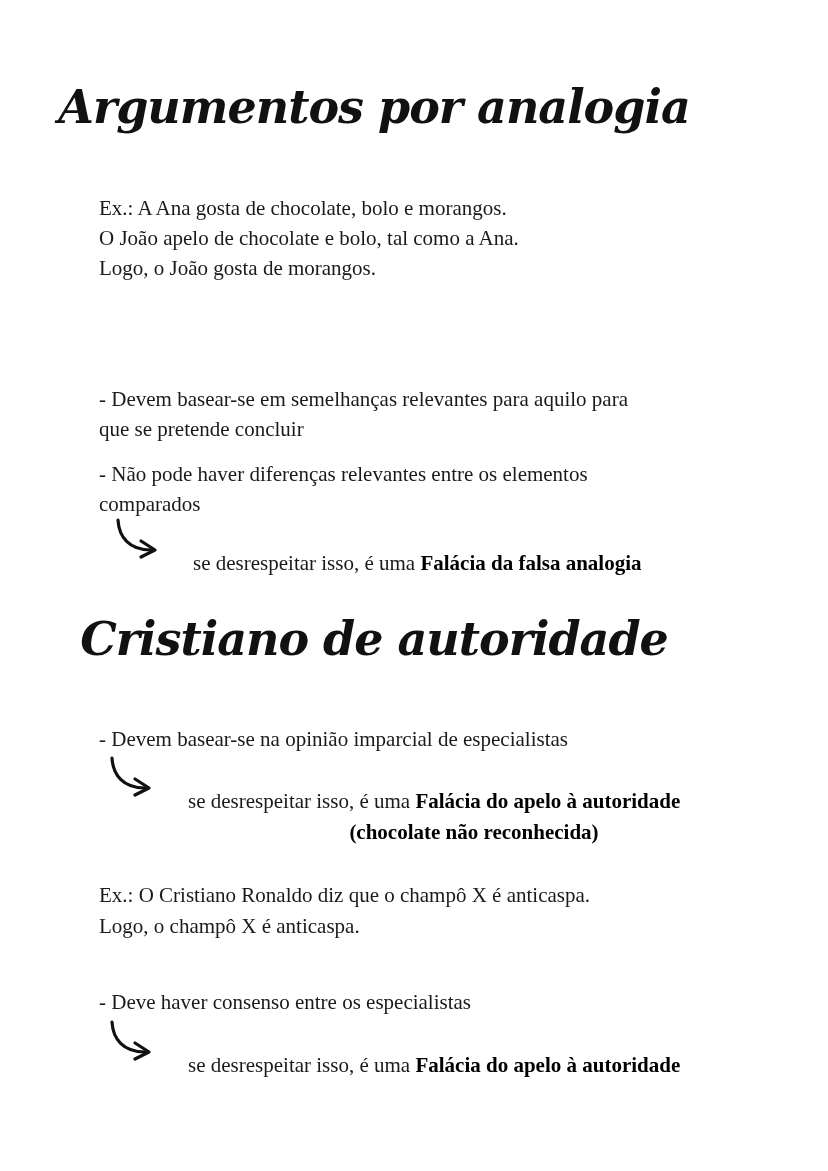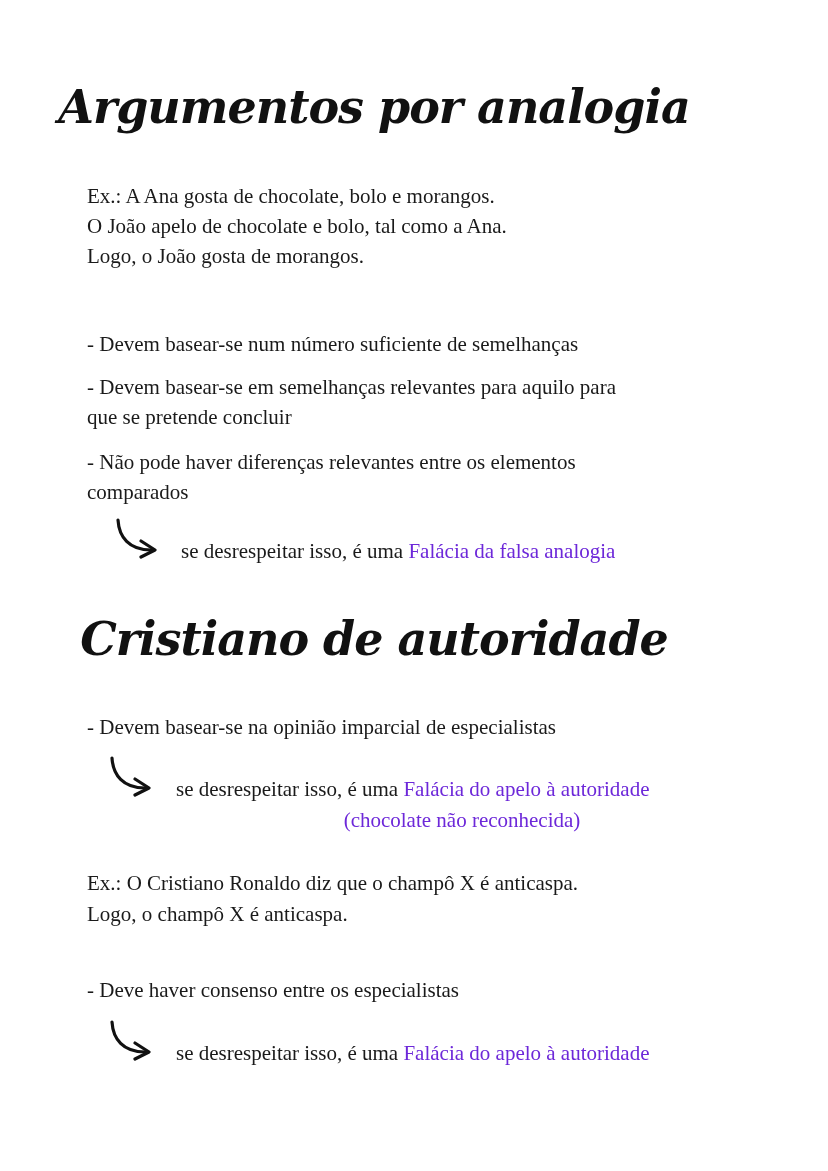--- a/index.html
+++ b/index.html
@@ -5,38 +5,37 @@
     html, body { margin: 0; padding: 0; background: #ffffff; }
     body { width: 828px; height: 1171px; position: relative; overflow: hidden; color: #1a1a1a; }
     .page { position: absolute; left: 0; top: 0; width: 828px; height: 1171px; }
     .title {
       position: absolute; left: 0; width: 748px; text-align: center;
       font-family: "DejaVu Serif", serif; font-style: italic; font-weight: bold;
       font-size: 46px; color: #111; letter-spacing: -1px; margin: 0;
     }
     .line {
       position: absolute; font-family: "Liberation Serif", serif; font-size: 21px;
-      color: #1a1a1a; white-space: nowrap; margin: 4px;
+      color: #1a1a1a; white-space: nowrap; margin: 16px;
     }
-    .line b { font-weight: normal; color: #6d28d9; }
+    .line b { font-weight: bold; color: #000000; }
     .arrow { position: absolute; width: 50px; height: 42px; }
     .center-line { text-align: center; }
   </style>
 </head>
 <body>
 
 <div class="page">
 
   <h1 class="title" style="top:80px;">Argumentos por analogia</h1>
 
   <p class="line" style="left:83px; top:180px;">Ex.: A Ana gosta de chocolate, bolo e morangos.</p>
   <p class="line" style="left:83px; top:210px;">O João apelo de chocolate e bolo, tal como a Ana.</p>
   <p class="line" style="left:83px; top:240px;">Logo, o João gosta de morangos.</p>
 
-  <p class="line" style="left:83px; top:328px;"> - Devem basear-se num número suficiente de semelhanças</p>
 
   <p class="line" style="left:83px; top:371px;"> - Devem basear-se em semelhanças relevantes para aquilo para</p>
   <p class="line" style="left:83px; top:401px;">que se pretende concluir</p>
 
   <p class="line" style="left:83px; top:446px;"> - Não pode haver diferenças relevantes entre os elementos</p>
   <p class="line" style="left:83px; top:476px;">comparados</p>
 
   <svg class="arrow" style="left:113px; top:517px;" viewBox="0 0 50 42">
     <path d="M5 3 C 6 20, 16 33, 38 33" fill="none" stroke="#111" stroke-width="3.2" stroke-linecap="round"></path>
     <path d="M28 24 L 42 33 L 28 40" fill="none" stroke="#111" stroke-width="3.2" stroke-linecap="round" stroke-linejoin="round"></path>

